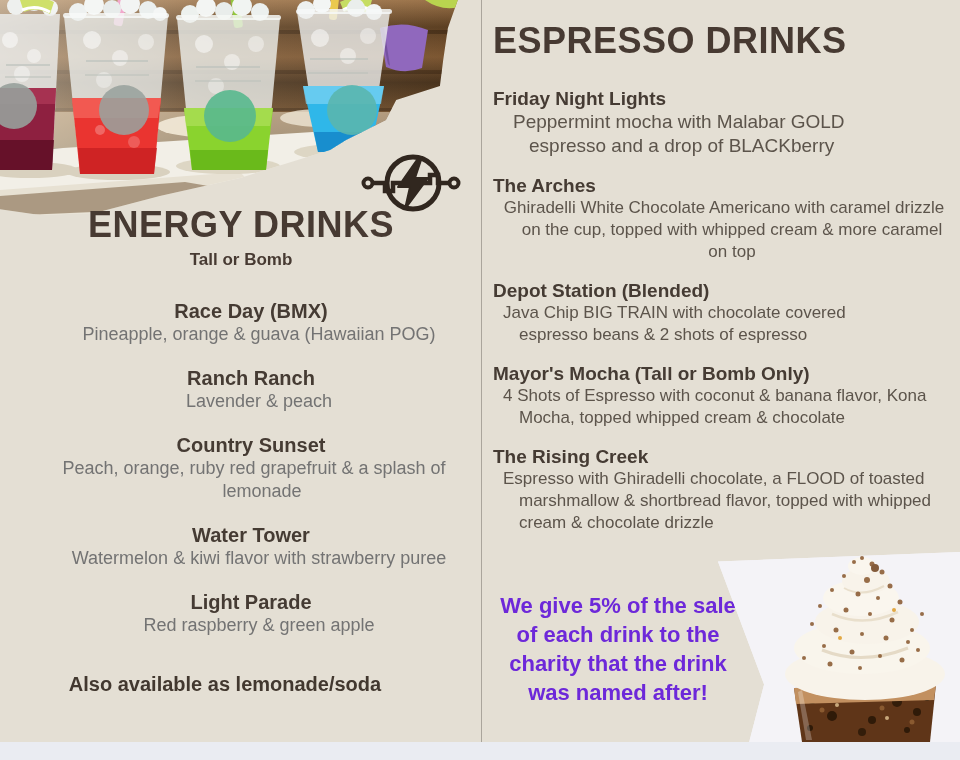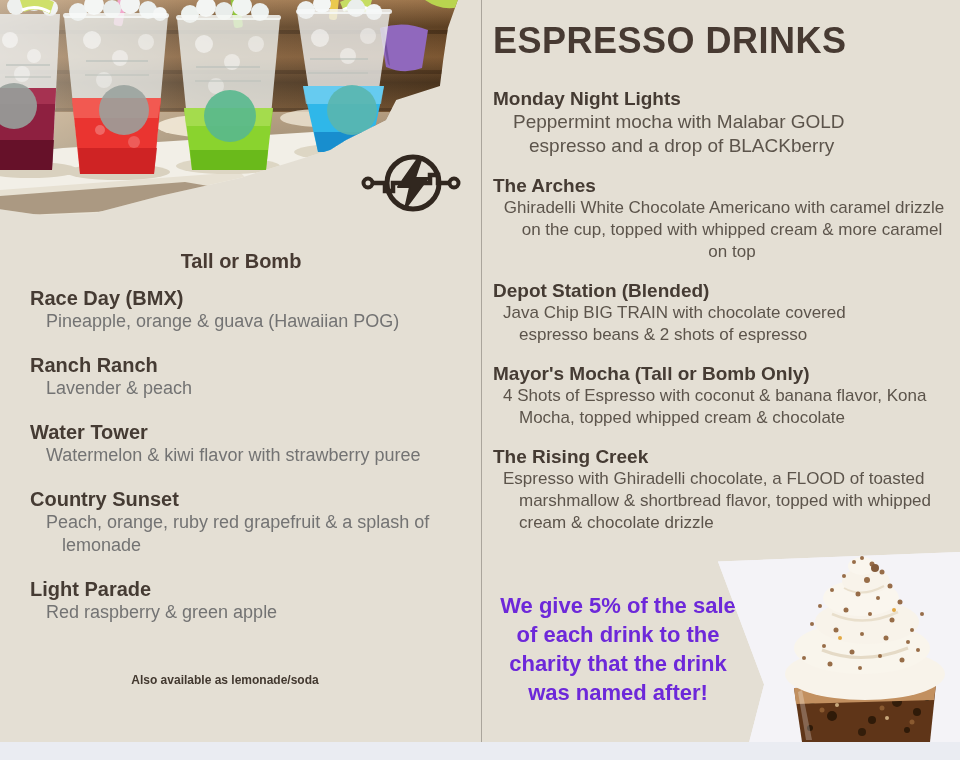--- a/index.html
+++ b/index.html
@@ -7,29 +7,29 @@
         font-family:"Liberation Sans",sans-serif;color:#473a32;}
 
   
   .photo-energy{position:absolute;left:0;top:0;width:470px;height:235px;
     clip-path:polygon(0 0,97.4% 0,95.3% 11.9%,94.3% 25.5%,93.6% 36.6%,84.3% 42.6%,82.1% 51.1%,
       73.6% 59.6%,70.2% 63.8%,51.1% 75.7%,34% 83.4%,20.2% 90.6%,8.5% 91.5%,0 89%);}
   .energy-icon{position:absolute;left:360px;top:146px;width:102px;height:74px;}
   .energy-title{position:absolute;left:0;top:204px;width:482px;margin:0;text-align:center;
     font-size:36px;font-weight:bold;letter-spacing:.5px;color:#473a32;}
   .energy-subtitle{position:absolute;left:0;top:250px;width:482px;text-align:center;
-    font-size:20px;font-weight:bold;color:#473a32;}
-  .energy-items{position:absolute;left:30px;top:287px;width:442px;}
+    font-size:17px;font-weight:bold;color:#473a32;}
+  .energy-items{position:absolute;left:30px;top:300px;width:442px;text-align:center;}
   .menu-item{margin-bottom:21px;}
   .item-name{font-size:20px;font-weight:bold;color:#453b33;line-height:23px;}
   .energy-items .item-desc{font-size:18px;color:#737373;line-height:23px;
     margin-left:16px;padding-left:16px;text-indent:-16px;}
   .desc-w400{max-width:400px;}
   .energy-footnote{position:absolute;left:0;top:673px;width:450px;text-align:center;
-    font-size:12px;font-weight:bold;color:#42382f;}
+    font-size:20px;font-weight:bold;color:#42382f;}
 
   
   .divider{position:absolute;left:481px;top:0;width:1px;height:742px;background:#aaa59c;}
   .bottom-strip{position:absolute;left:0;top:742px;width:960px;height:18px;background:#eaecf2;}
 
   
   .espresso-title{position:absolute;left:493px;top:20px;width:450px;margin:0;
     font-size:36px;font-weight:bold;letter-spacing:.5px;color:#473a32;}
   .espresso-items{position:absolute;left:493px;top:88px;width:467px;}
   .espresso-items .item-name{font-size:19px;line-height:22px;}
@@ -184,54 +184,55 @@
     <svg viewBox="0 0 102 74" width="102" height="74">
       <circle cx="53" cy="37" r="26" fill="none" stroke="#31271f" stroke-width="5"></circle>
       <circle cx="8" cy="37" r="4.5" fill="none" stroke="#31271f" stroke-width="4"></circle>
       <circle cx="94" cy="37" r="4.5" fill="none" stroke="#31271f" stroke-width="4"></circle>
       <path d="M13 37 H25 V45 H33 V37 H41" fill="none" stroke="#31271f" stroke-width="4.5"></path>
       <path d="M63 37 H70 V29 H78 V37 H89" fill="none" stroke="#31271f" stroke-width="4.5"></path>
       <path d="M59 11 L38 41 H50 L45 63 L68 32 H55 L62 11 Z" fill="#31271f" stroke="#31271f" stroke-width="2" stroke-linejoin="round"></path>
     </svg>
   </div>
 
+  <h1 class="energy-title">ENERGY DRINKS</h1>
   <div class="energy-subtitle">Tall or Bomb</div>
 
   <div class="energy-items">
     <div class="menu-item">
       <div class="item-name">Race Day (BMX)</div>
       <div class="item-desc">Pineapple, orange &amp; guava (Hawaiian POG)</div>
     </div>
     <div class="menu-item">
       <div class="item-name">Ranch Ranch</div>
       <div class="item-desc">Lavender &amp; peach</div>
     </div>
     <div class="menu-item">
+      <div class="item-name">Country Sunset</div>
+      <div class="item-desc desc-w400">Peach, orange, ruby red grapefruit &amp; a splash of lemonade</div>
+    </div>
+    <div class="menu-item">
       <div class="item-name">Water Tower</div>
       <div class="item-desc">Watermelon &amp; kiwi flavor with strawberry puree</div>
     </div>
     <div class="menu-item">
-      <div class="item-name">Country Sunset</div>
-      <div class="item-desc desc-w400">Peach, orange, ruby red grapefruit &amp; a splash of lemonade</div>
-    </div>
-    <div class="menu-item">
       <div class="item-name">Light Parade</div>
       <div class="item-desc">Red raspberry &amp; green apple</div>
     </div>
   </div>
 
   <div class="energy-footnote">Also available as lemonade/soda</div>
 
   <div class="divider"></div>
 
   <h1 class="espresso-title">ESPRESSO DRINKS</h1>
 
   <div class="espresso-items">
     <div class="menu-item item-fnl">
-      <div class="item-name">Monday Night Lights</div>
+      <div class="item-name">Friday Night Lights</div>
       <div class="item-desc desc-lg">Peppermint mocha with Malabar GOLD espresso and a drop of BLACKberry</div>
     </div>
     <div class="menu-item">
       <div class="item-name">The Arches</div>
       <div class="item-desc desc-w426">Ghiradelli White Chocolate Americano with caramel drizzle on the cup, topped with whipped cream &amp; more caramel on top</div>
     </div>
     <div class="menu-item">
       <div class="item-name">Depot Station (Blended)</div>
       <div class="item-desc desc-w400r">Java Chip BIG TRAIN with chocolate covered espresso beans &amp; 2 shots of espresso</div>
     </div>

